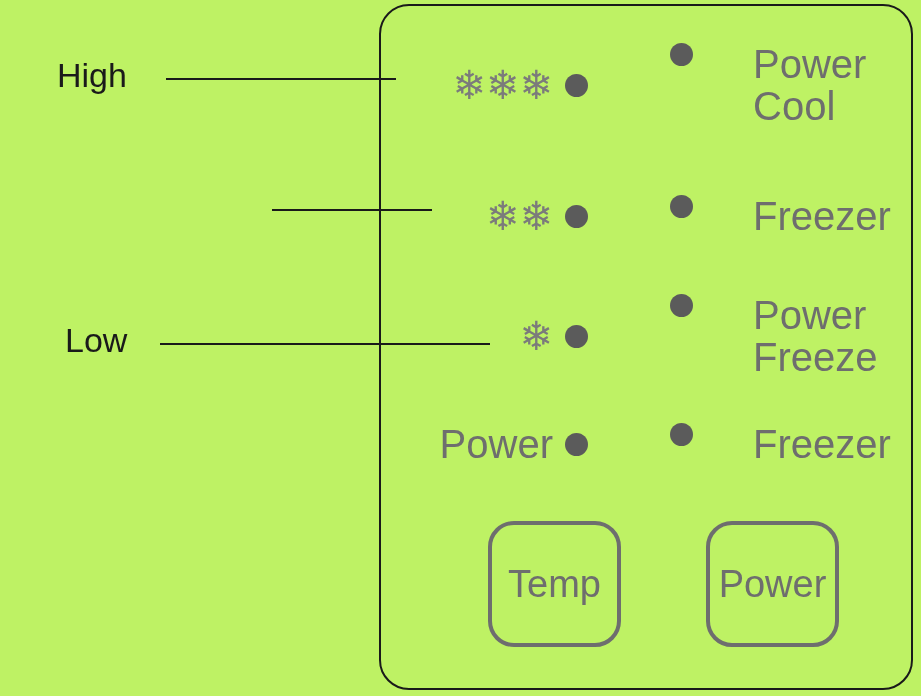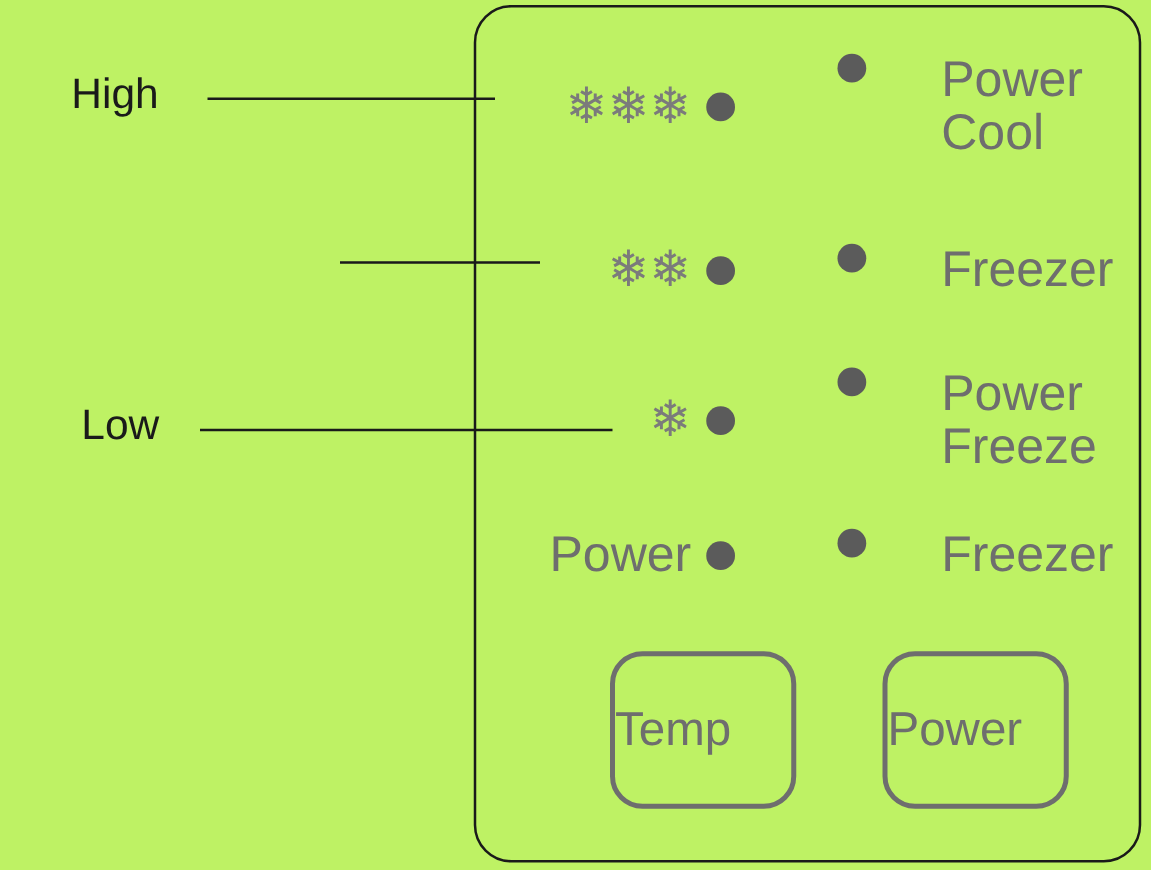--- a/index.html
+++ b/index.html
@@ -110,27 +110,28 @@
     line-height: 1.06;
     text-align: left;
     white-space: pre-line;
     margin-left: 16px;
     font-family: "Liberation Sans", sans-serif;
   }
 
   
   .panel-btn {
     position: absolute;
-    width: 149px;
+    width: 133px;
     height: 126px;
     border: 4px solid #6e6e6e;
     border-radius: 26px;
     background: transparent;
     display: flex;
     align-items: center;
+    justify-content: center;
     box-sizing: border-box;
     padding: 0;
     cursor: pointer;
   }
   .panel-btn span {
     color: #6e6e6e;
     font-size: 38px;
     line-height: 1;
     font-family: "Liberation Sans", sans-serif;
   }

